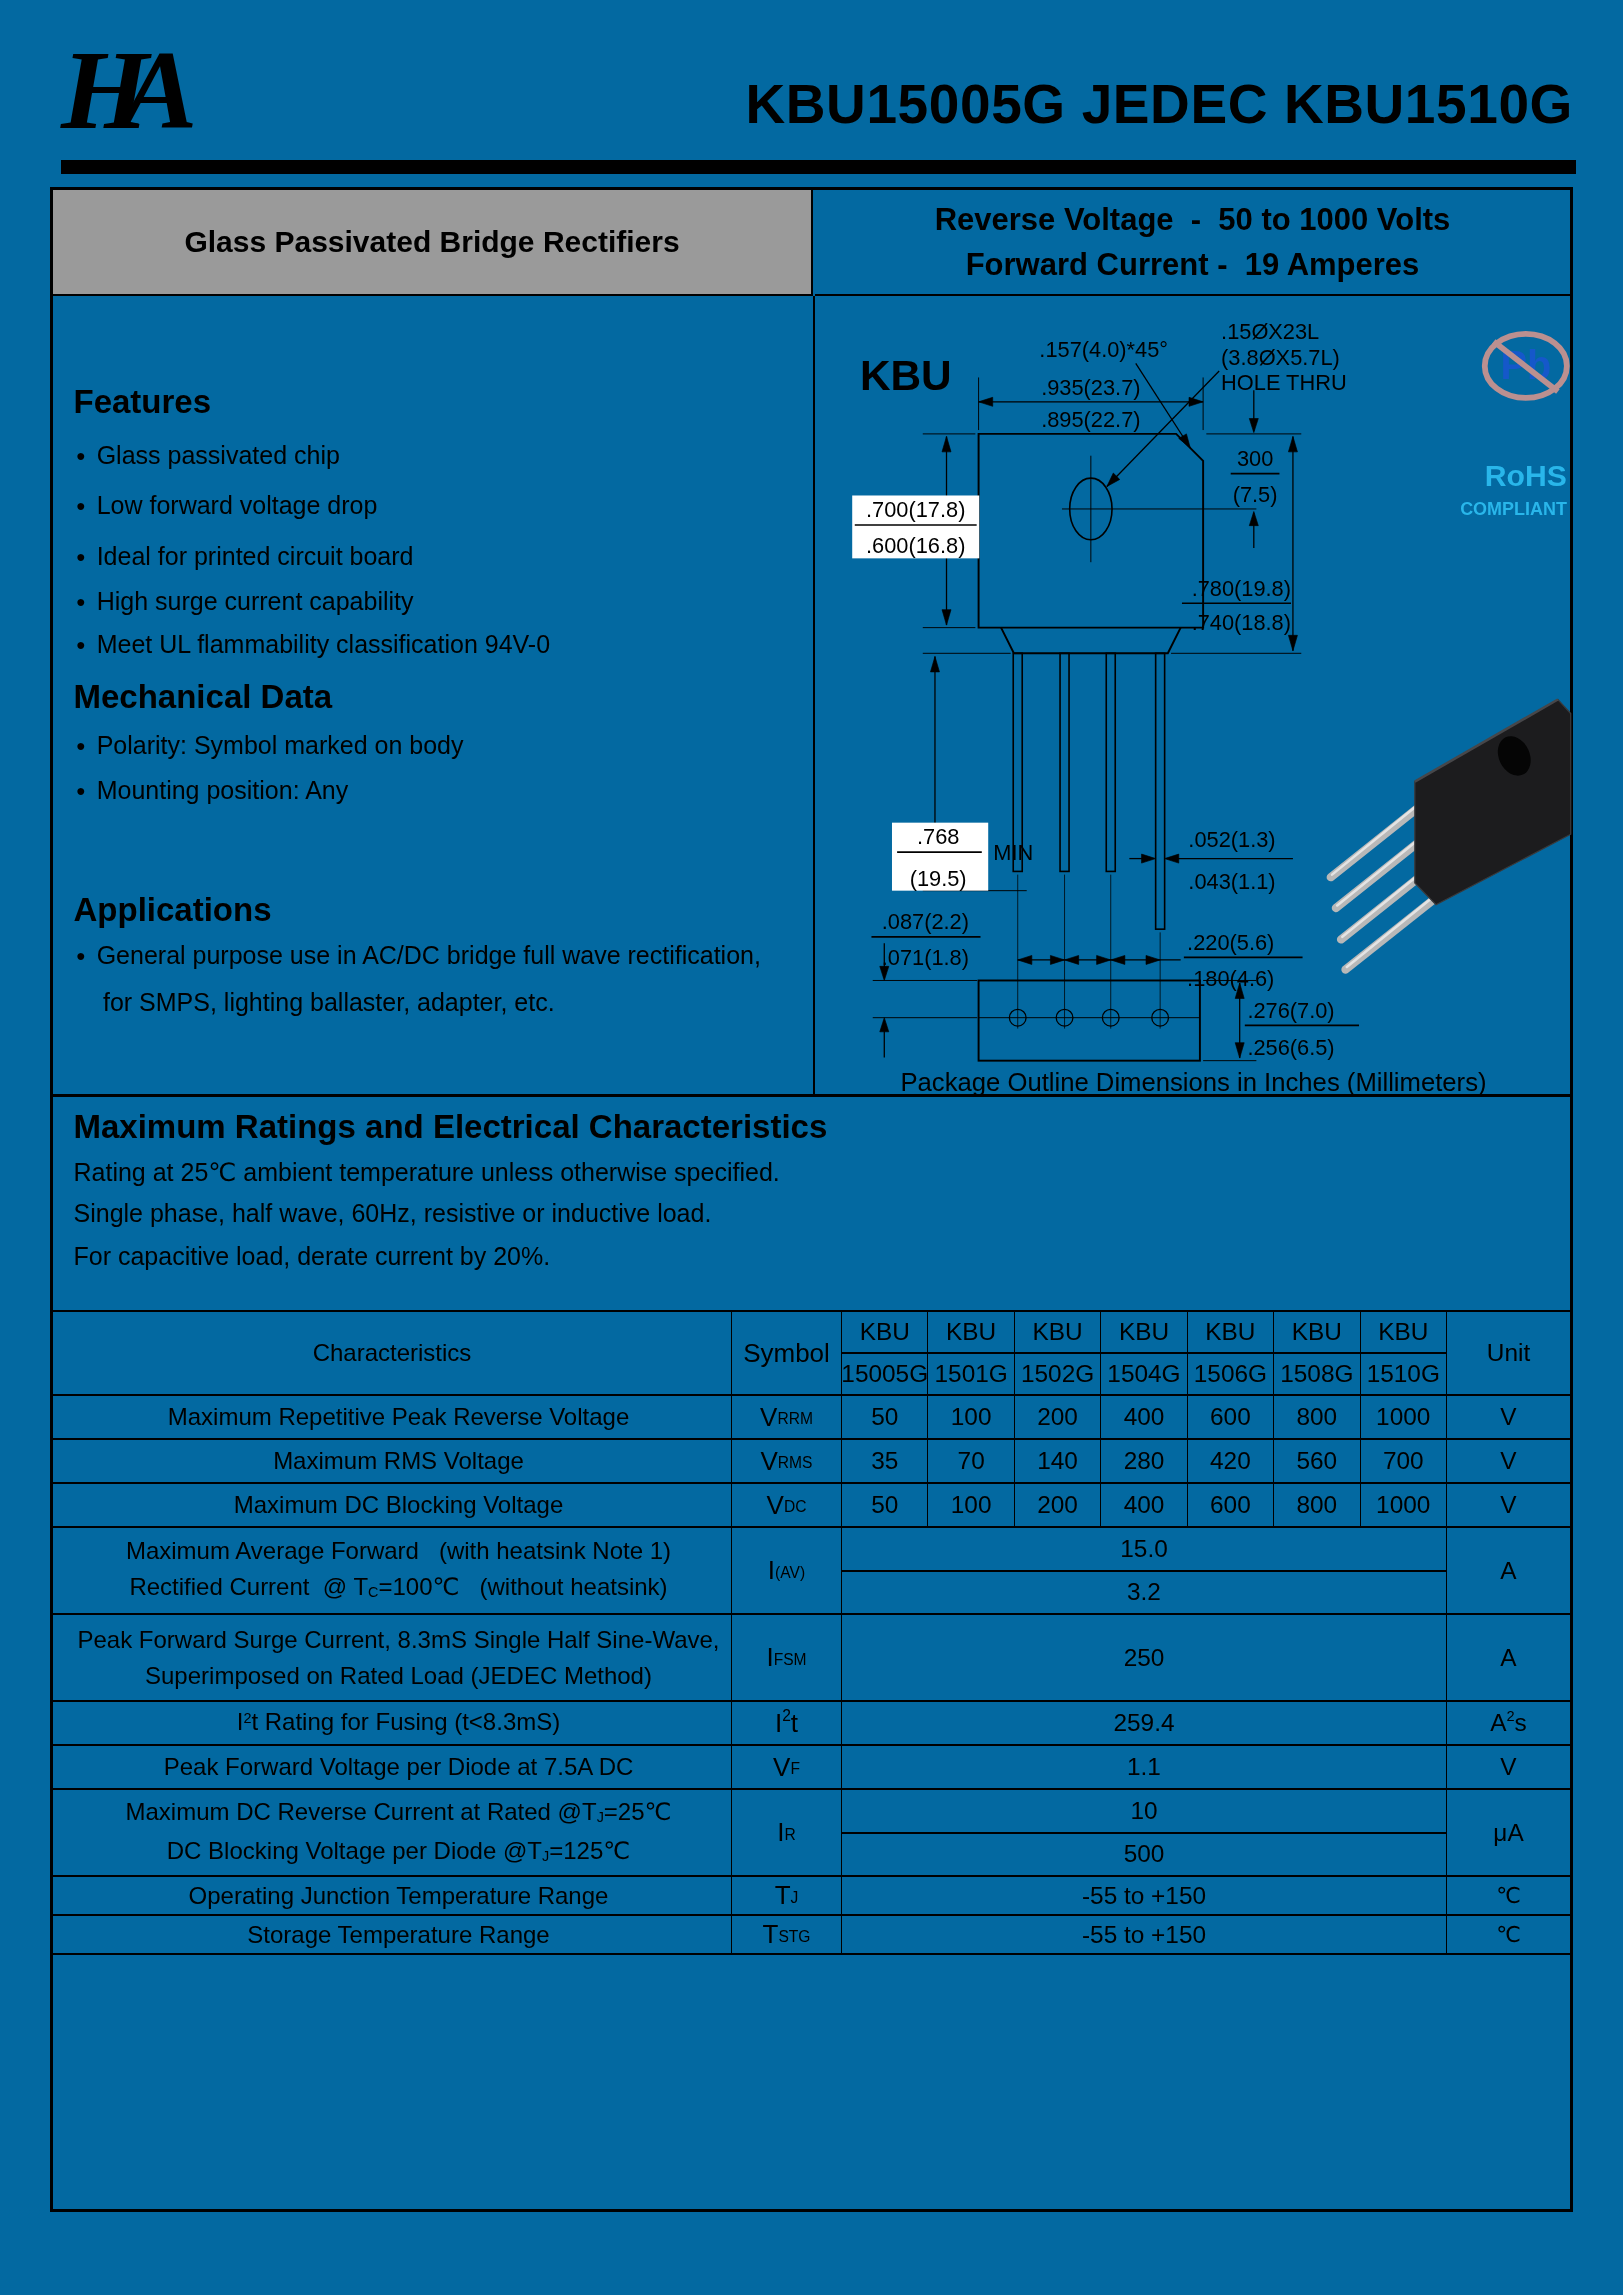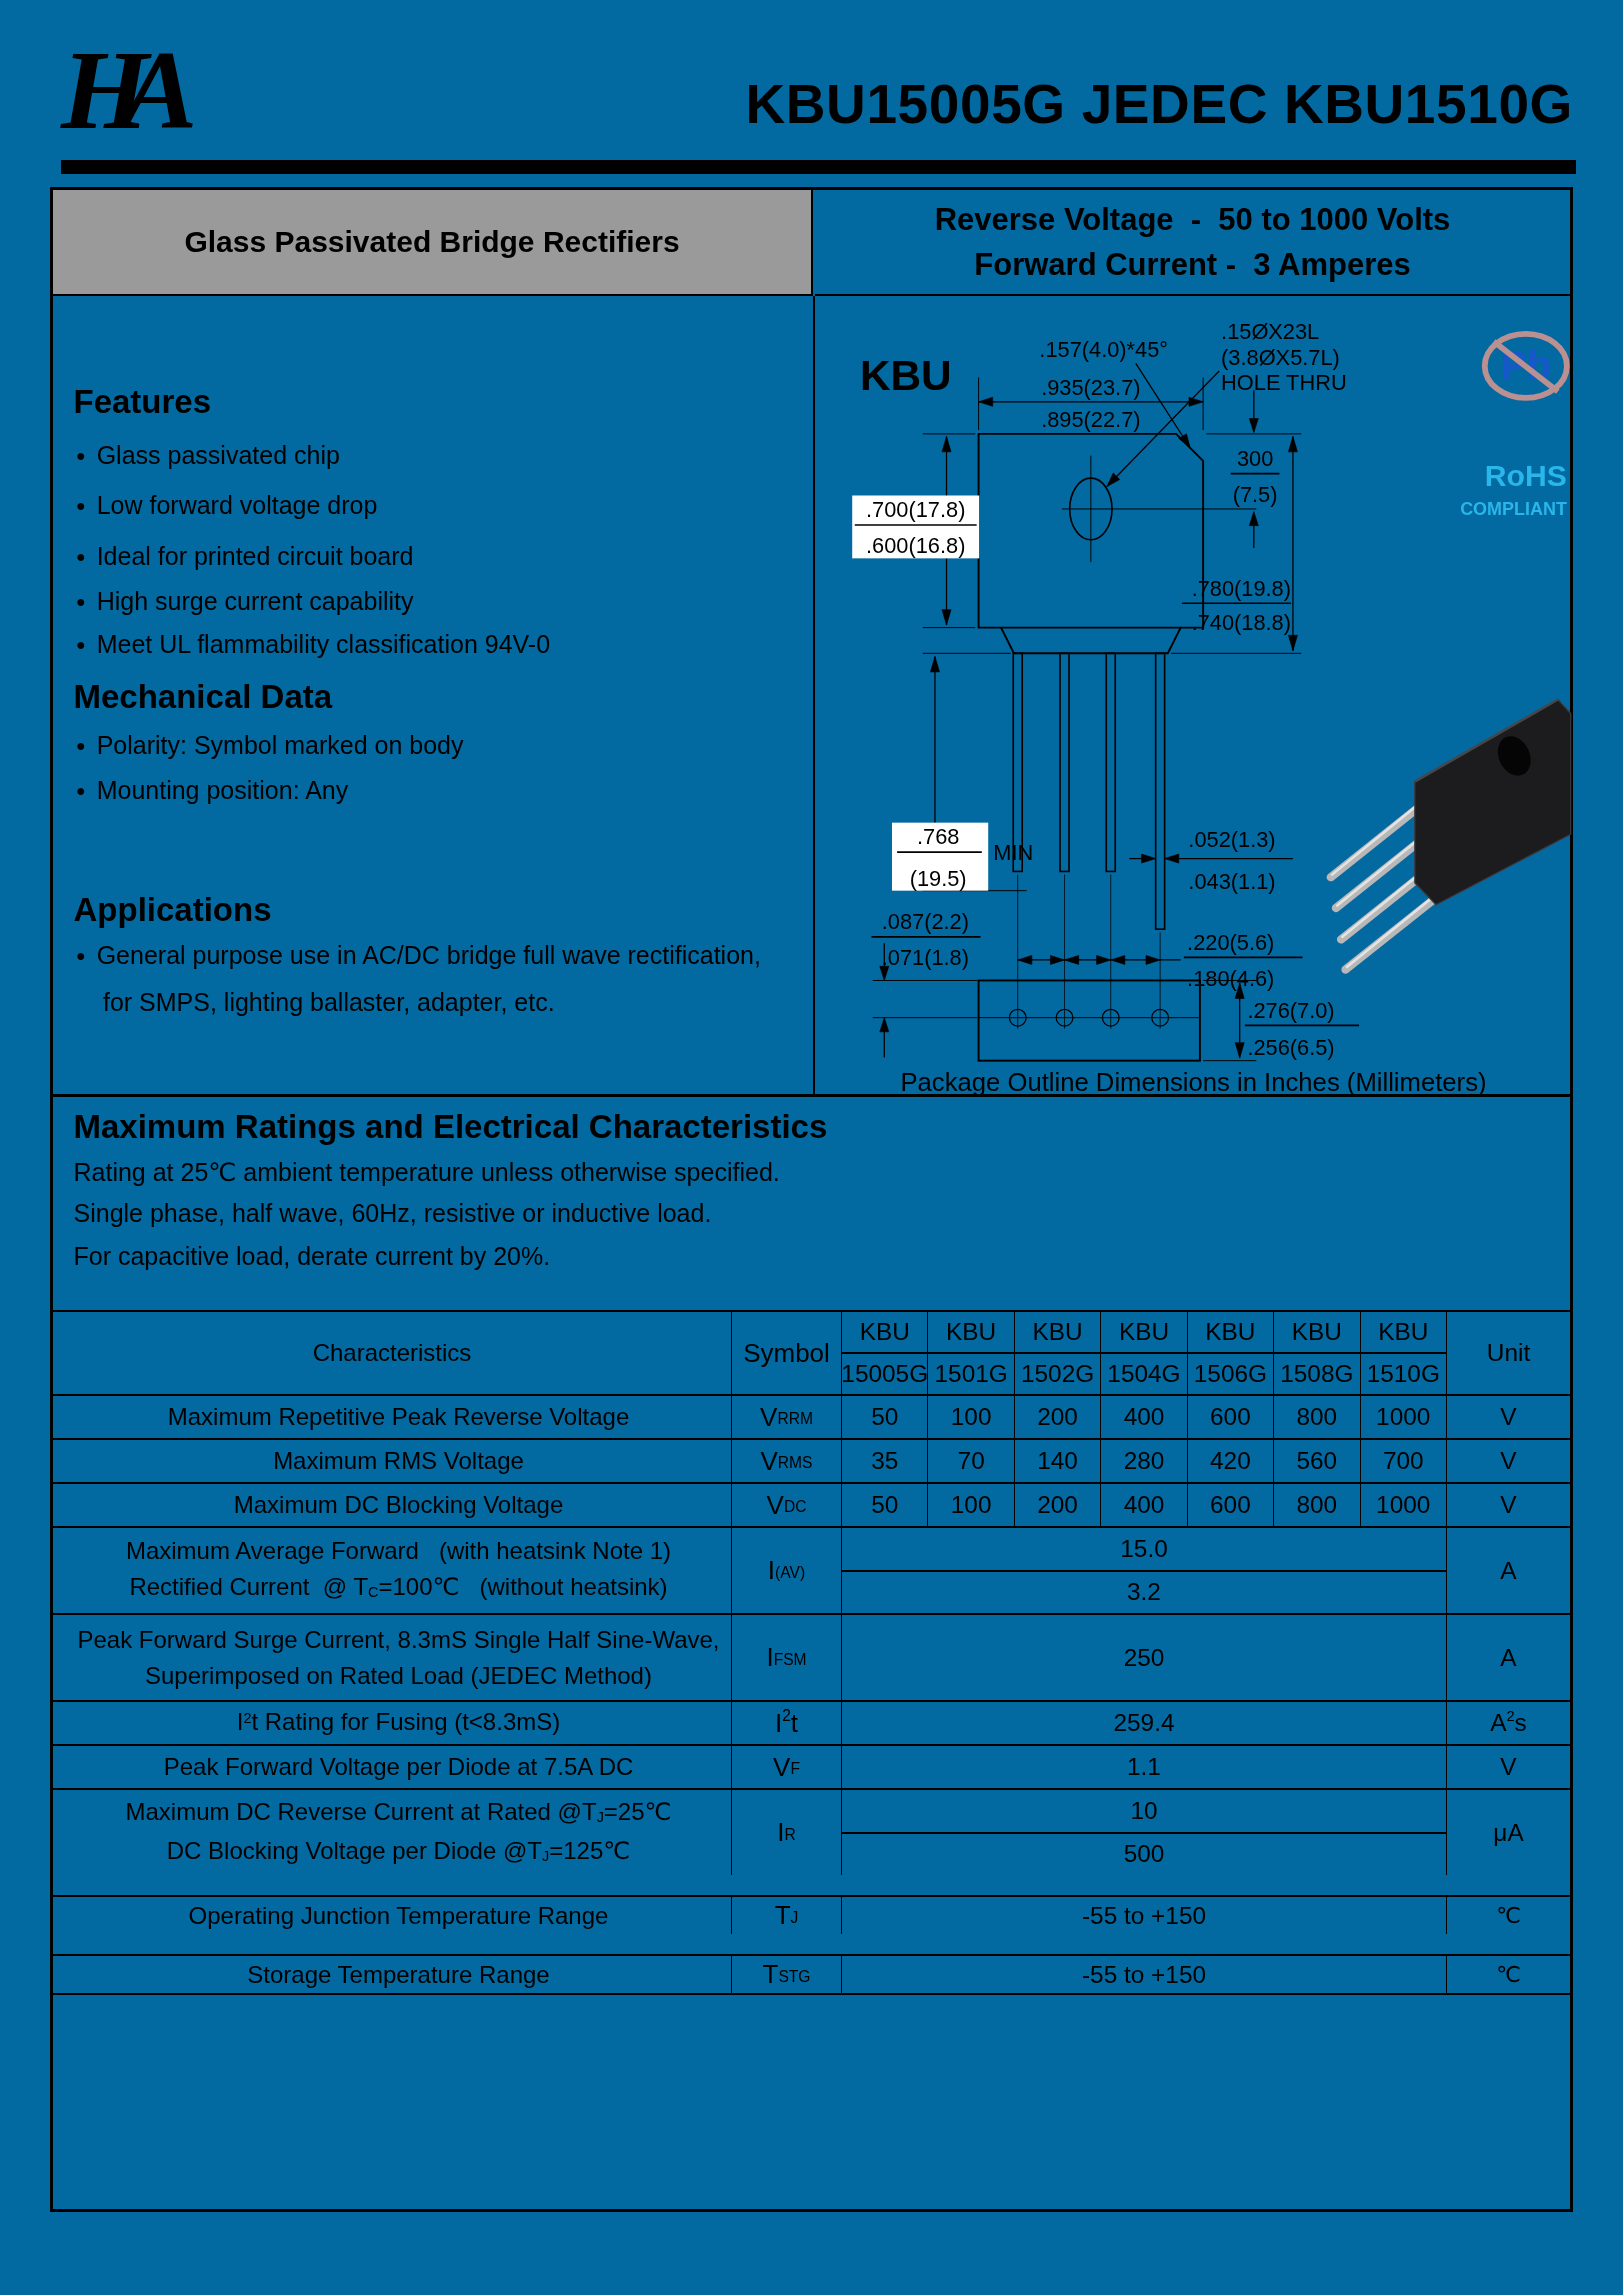--- a/index.html
+++ b/index.html
@@ -24,21 +24,21 @@
   
   .h1{font-size:33px;font-weight:bold;}
   .bullet-item{display:flex;align-items:center;font-size:25px;white-space:pre;}
   .blt{font-size:16px;margin-right:11px;}
   
   .secline{font-size:25px;white-space:pre;}
   
   .table{left:0;right:0;top:1120px;border-top:2.6px solid #000;border-bottom:2.6px solid #000;}
   .trow{display:flex;border-top:2.6px solid #000;align-items:stretch;font-size:24.4px;}
   .trow:first-child{border-top:none;}
-  .h128{height:82px;} .h66{height:42px;} .h132{height:85px;} .h58{height:37px;margin-top:20px;}
+  .h128{height:82px;} .h66{height:42px;} .h132{height:85px;} .h58{height:37px;}
   .td{box-sizing:border-box;}
   .char{width:678px;padding-left:13px;display:flex;flex-direction:column;justify-content:center;font-size:24px;}
   .cline{white-space:pre;line-height:36px;text-align:center;}
   .sym{width:110px;border-left:1.9px solid #000;display:flex;align-items:center;justify-content:center;font-size:26px;}
   .vals{width:605px;border-left:1.9px solid #000;display:flex;}
   .vals.col{flex-direction:column;}
   .vcell{flex:1 1 0;border-left:1.9px solid #000;display:flex;align-items:center;justify-content:center;min-width:0;}
   .vals > .vcell:first-child{border-left:none;}
   .hsub{flex:1 1 0;display:flex;}
   .hsub .vcell:first-child{border-left:none;}
@@ -64,21 +64,21 @@
   <div class="abs title">KBU15005G JEDEC KBU1510G</div>
   <div class="abs rule"></div>
 
   <div class="abs box">
 
     <div class="abs banner-left">
       <span>Glass Passivated Bridge Rectifiers</span>
     </div>
     <div class="abs banner-right">
       <span>Reverse Voltage  -  50 to 1000 Volts</span>
-      <span>Forward Current -  3 Amperes</span>
+      <span>Forward Current -  19 Amperes</span>
     </div>
 
     <div class="abs vdiv"></div>
     <div class="abs hline"></div>
 
     <div class="abs h1" style="left:20.5px;top:193px;">Features</div>
     <div class="abs bullet-item" style="left:23px;top:251px;"><span class="blt">●</span><span>Glass passivated chip</span></div>
     <div class="abs bullet-item" style="left:23px;top:301px;"><span class="blt">●</span><span>Low forward voltage drop</span></div>
     <div class="abs bullet-item" style="left:23px;top:352px;"><span class="blt">●</span><span>Ideal for printed circuit board</span></div>
     <div class="abs bullet-item" style="left:23px;top:397px;"><span class="blt">●</span><span>High surge current capability</span></div>

